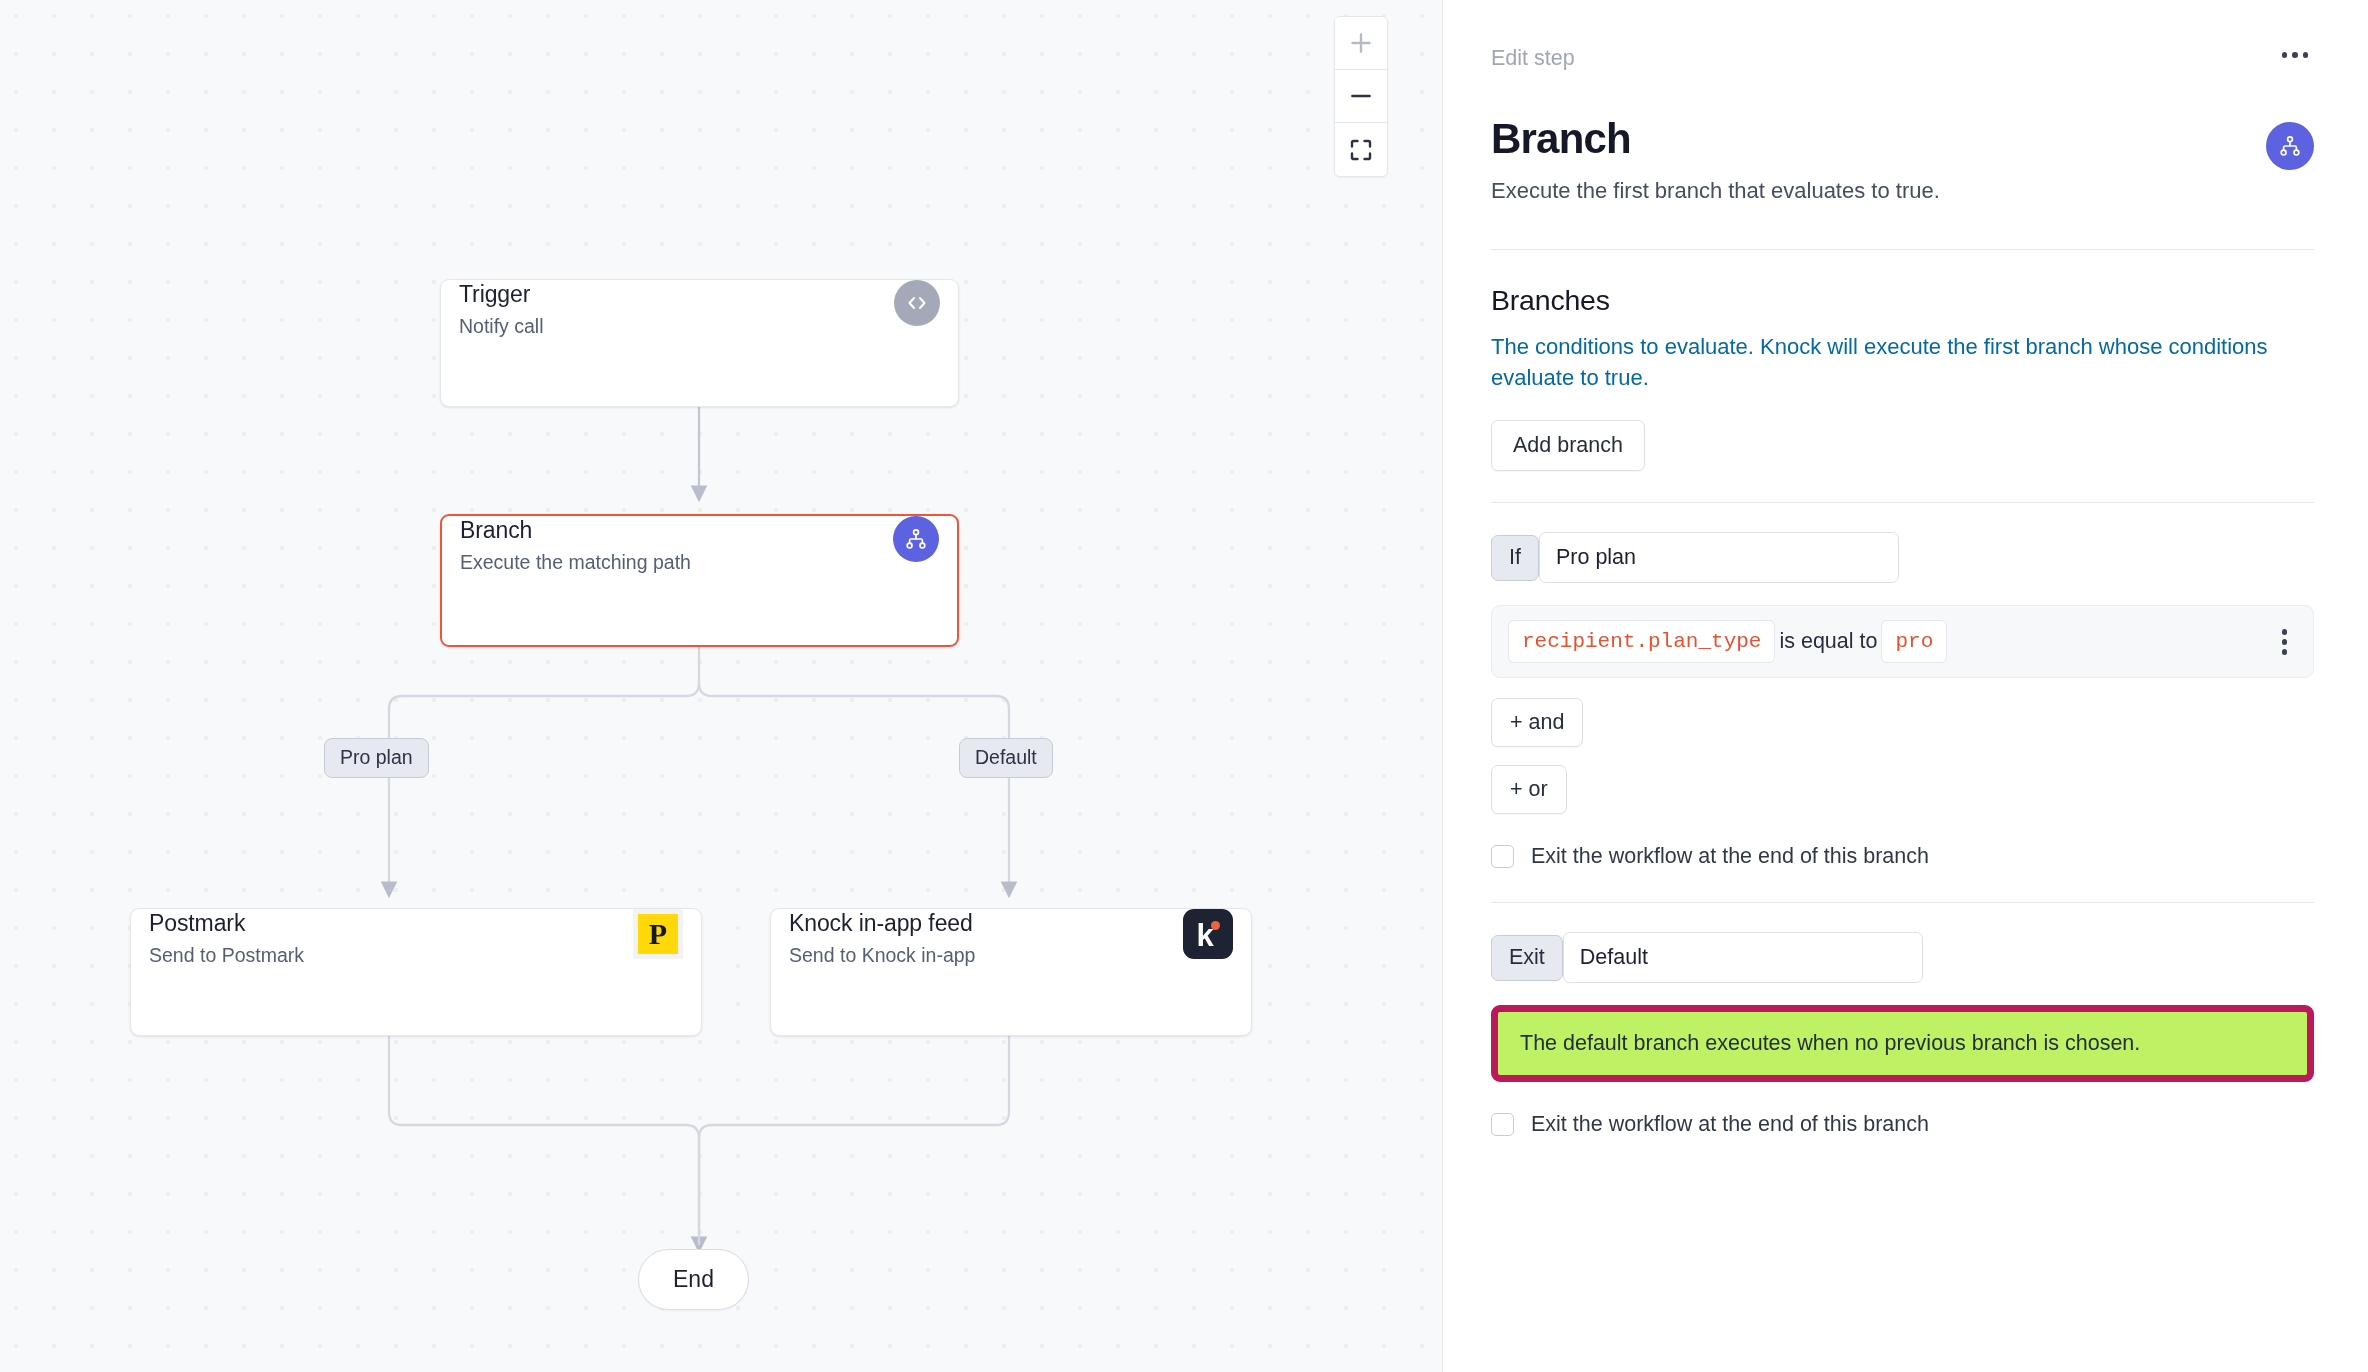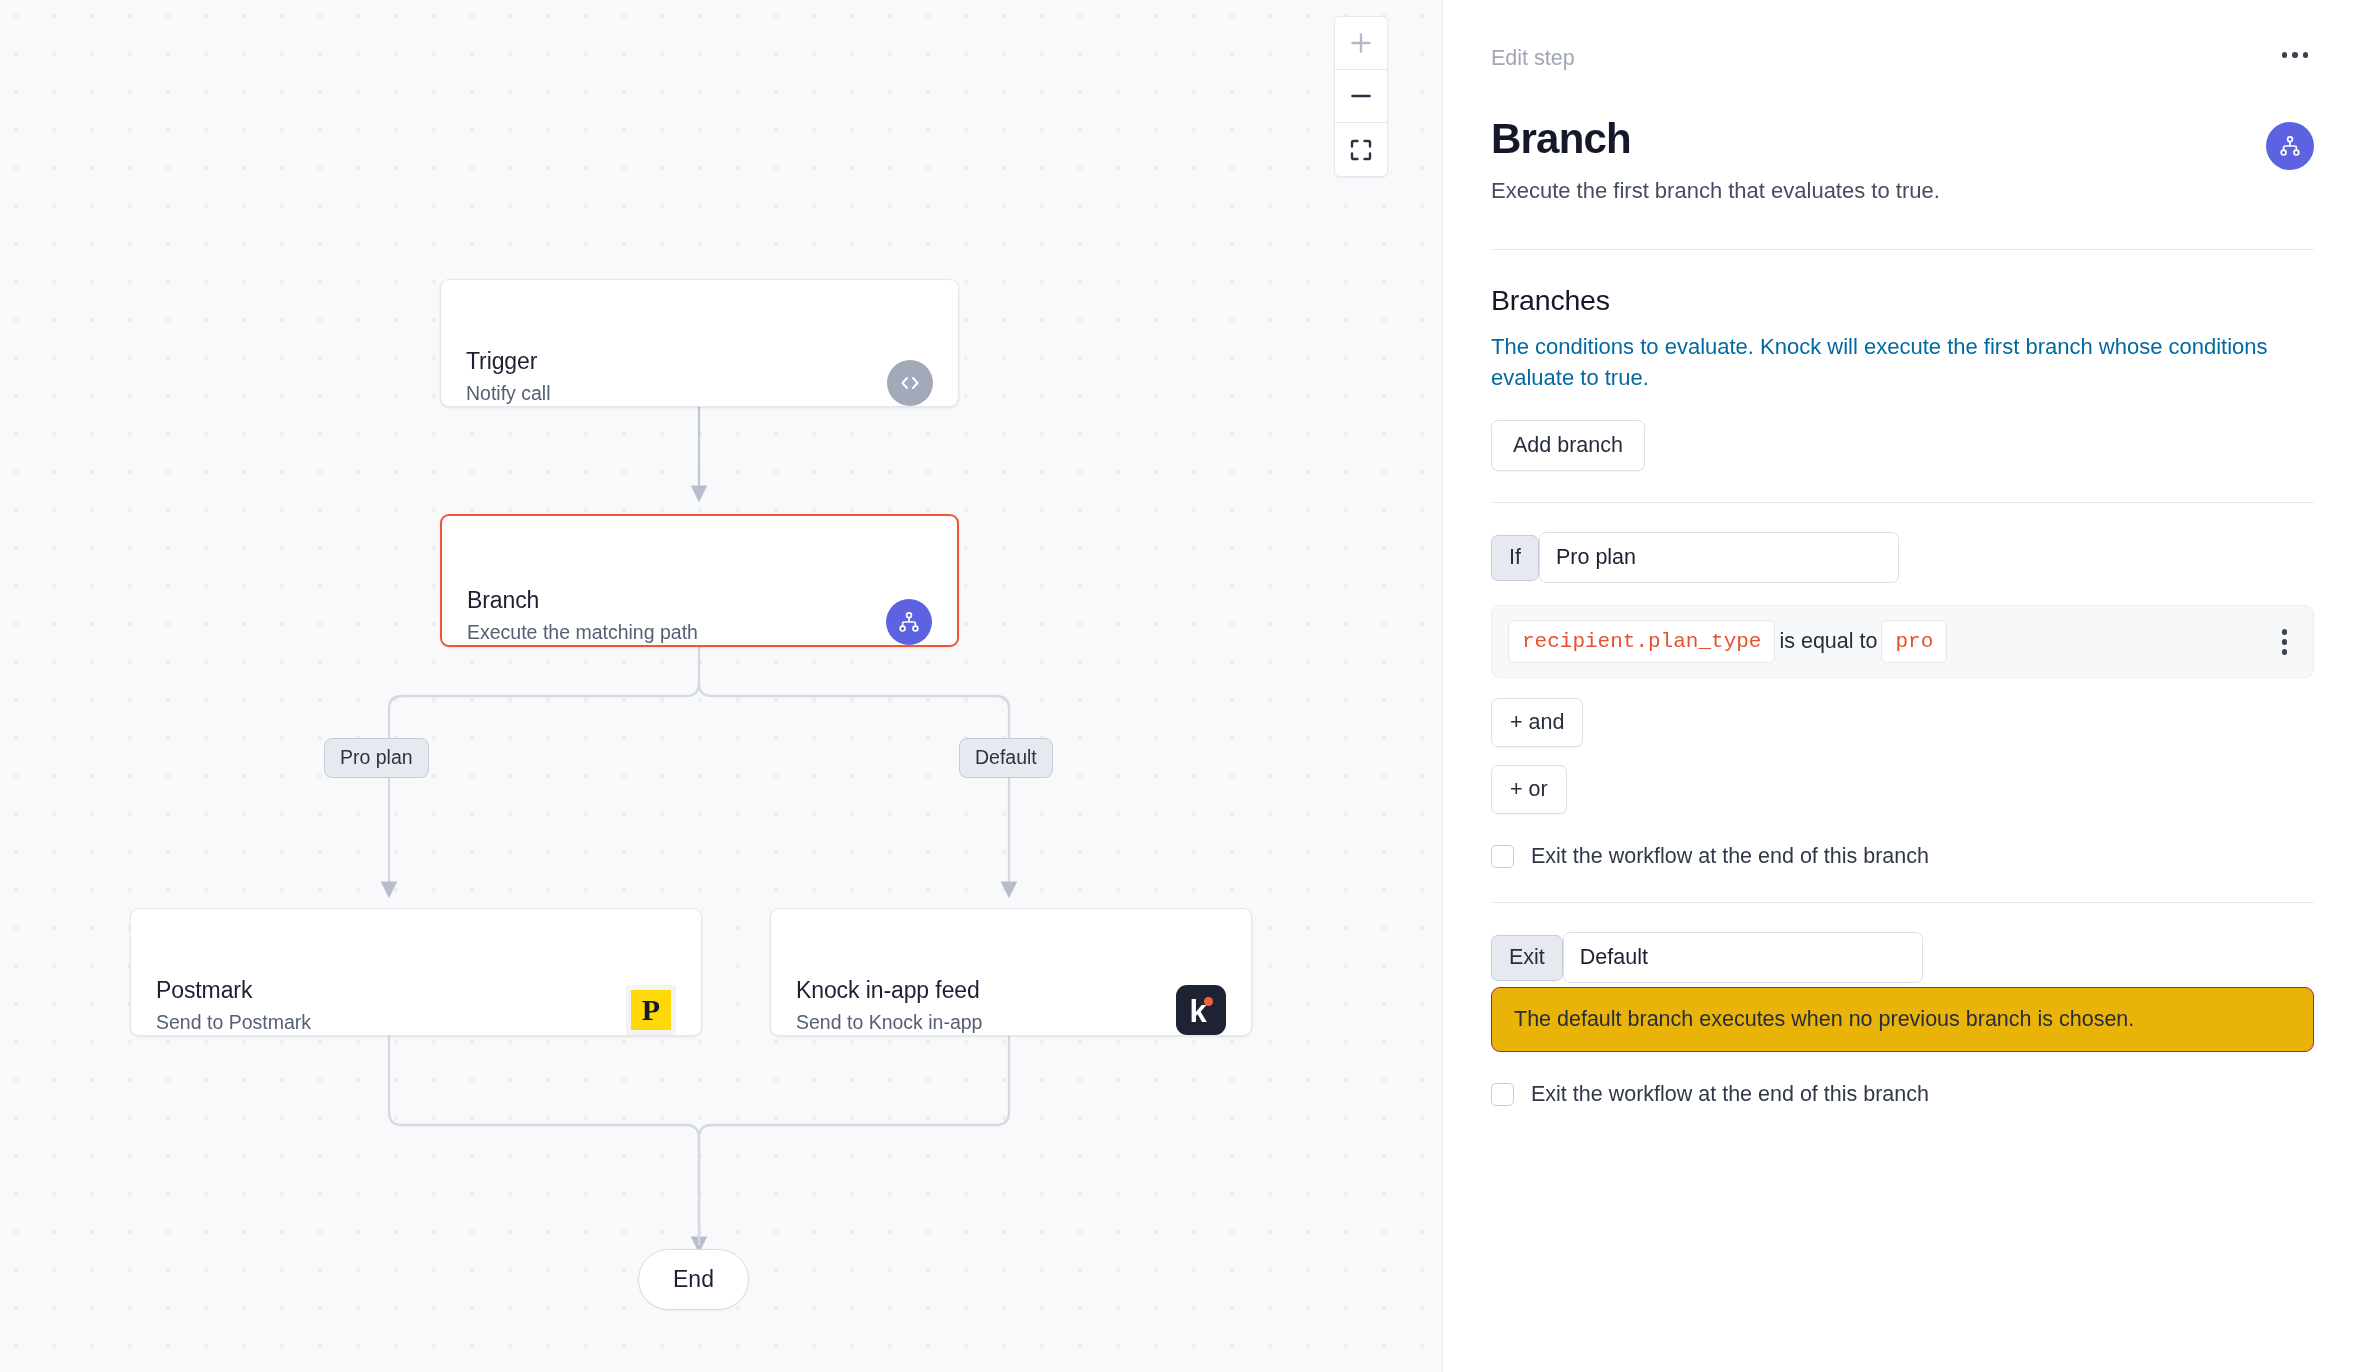--- a/index.html
+++ b/index.html
@@ -48,22 +48,22 @@
   
   #edges { position: absolute; inset: 0; width: 1443px; height: 1372px; }
 
   
   .node {
     position: absolute;
     background: #ffffff;
     border: 1px solid #e4e7ec;
     border-radius: 9px;
     box-shadow: 0 1px 3px rgba(16,24,40,.06), 0 1px 2px rgba(16,24,40,.04);
-    display: flex; align-items: flex-end;
-    padding: 0 25px;
+    display: flex; align-items: flex-start;
+    padding: 0 18px;
     z-index: 3;
     gap: 6px;
   }
   .node.selected { border: 2px solid #f0553a; }
   .node-text { flex: 1 1 auto; min-width: 0; }
   .node-title {
     font-size: 23px; color: #1d2033; line-height: 1.25;
     letter-spacing: -.1px;
   }
   .node-sub {
@@ -224,22 +224,22 @@
   #add-or  { padding: 11px 18px; margin-top: 18px; }
 
   .check-row { display: flex; align-items: center; gap: 17px; margin-top: 30px; cursor: pointer; }
   .checkbox {
     width: 23px; height: 23px; border: 1px solid #c8ccda; border-radius: 5px;
     background: #fff; flex: 0 0 auto;
   }
   .check-label { font-size: 21.5px; color: #303848; }
 
   .default-note {
-    margin-top: 4px;
-    background: #eab308; border: 1px solid #be185d; border-radius: 9px;
+    margin-top: 22px;
+    background: #bef264; border: 7px solid #be185d; border-radius: 9px;
     padding: 19px 22px;
     font-size: 21.5px; color: #262d3d;
   }
 </style>
 </head>
 <body>
 
 <div id="app">
 
   <div id="canvas">

